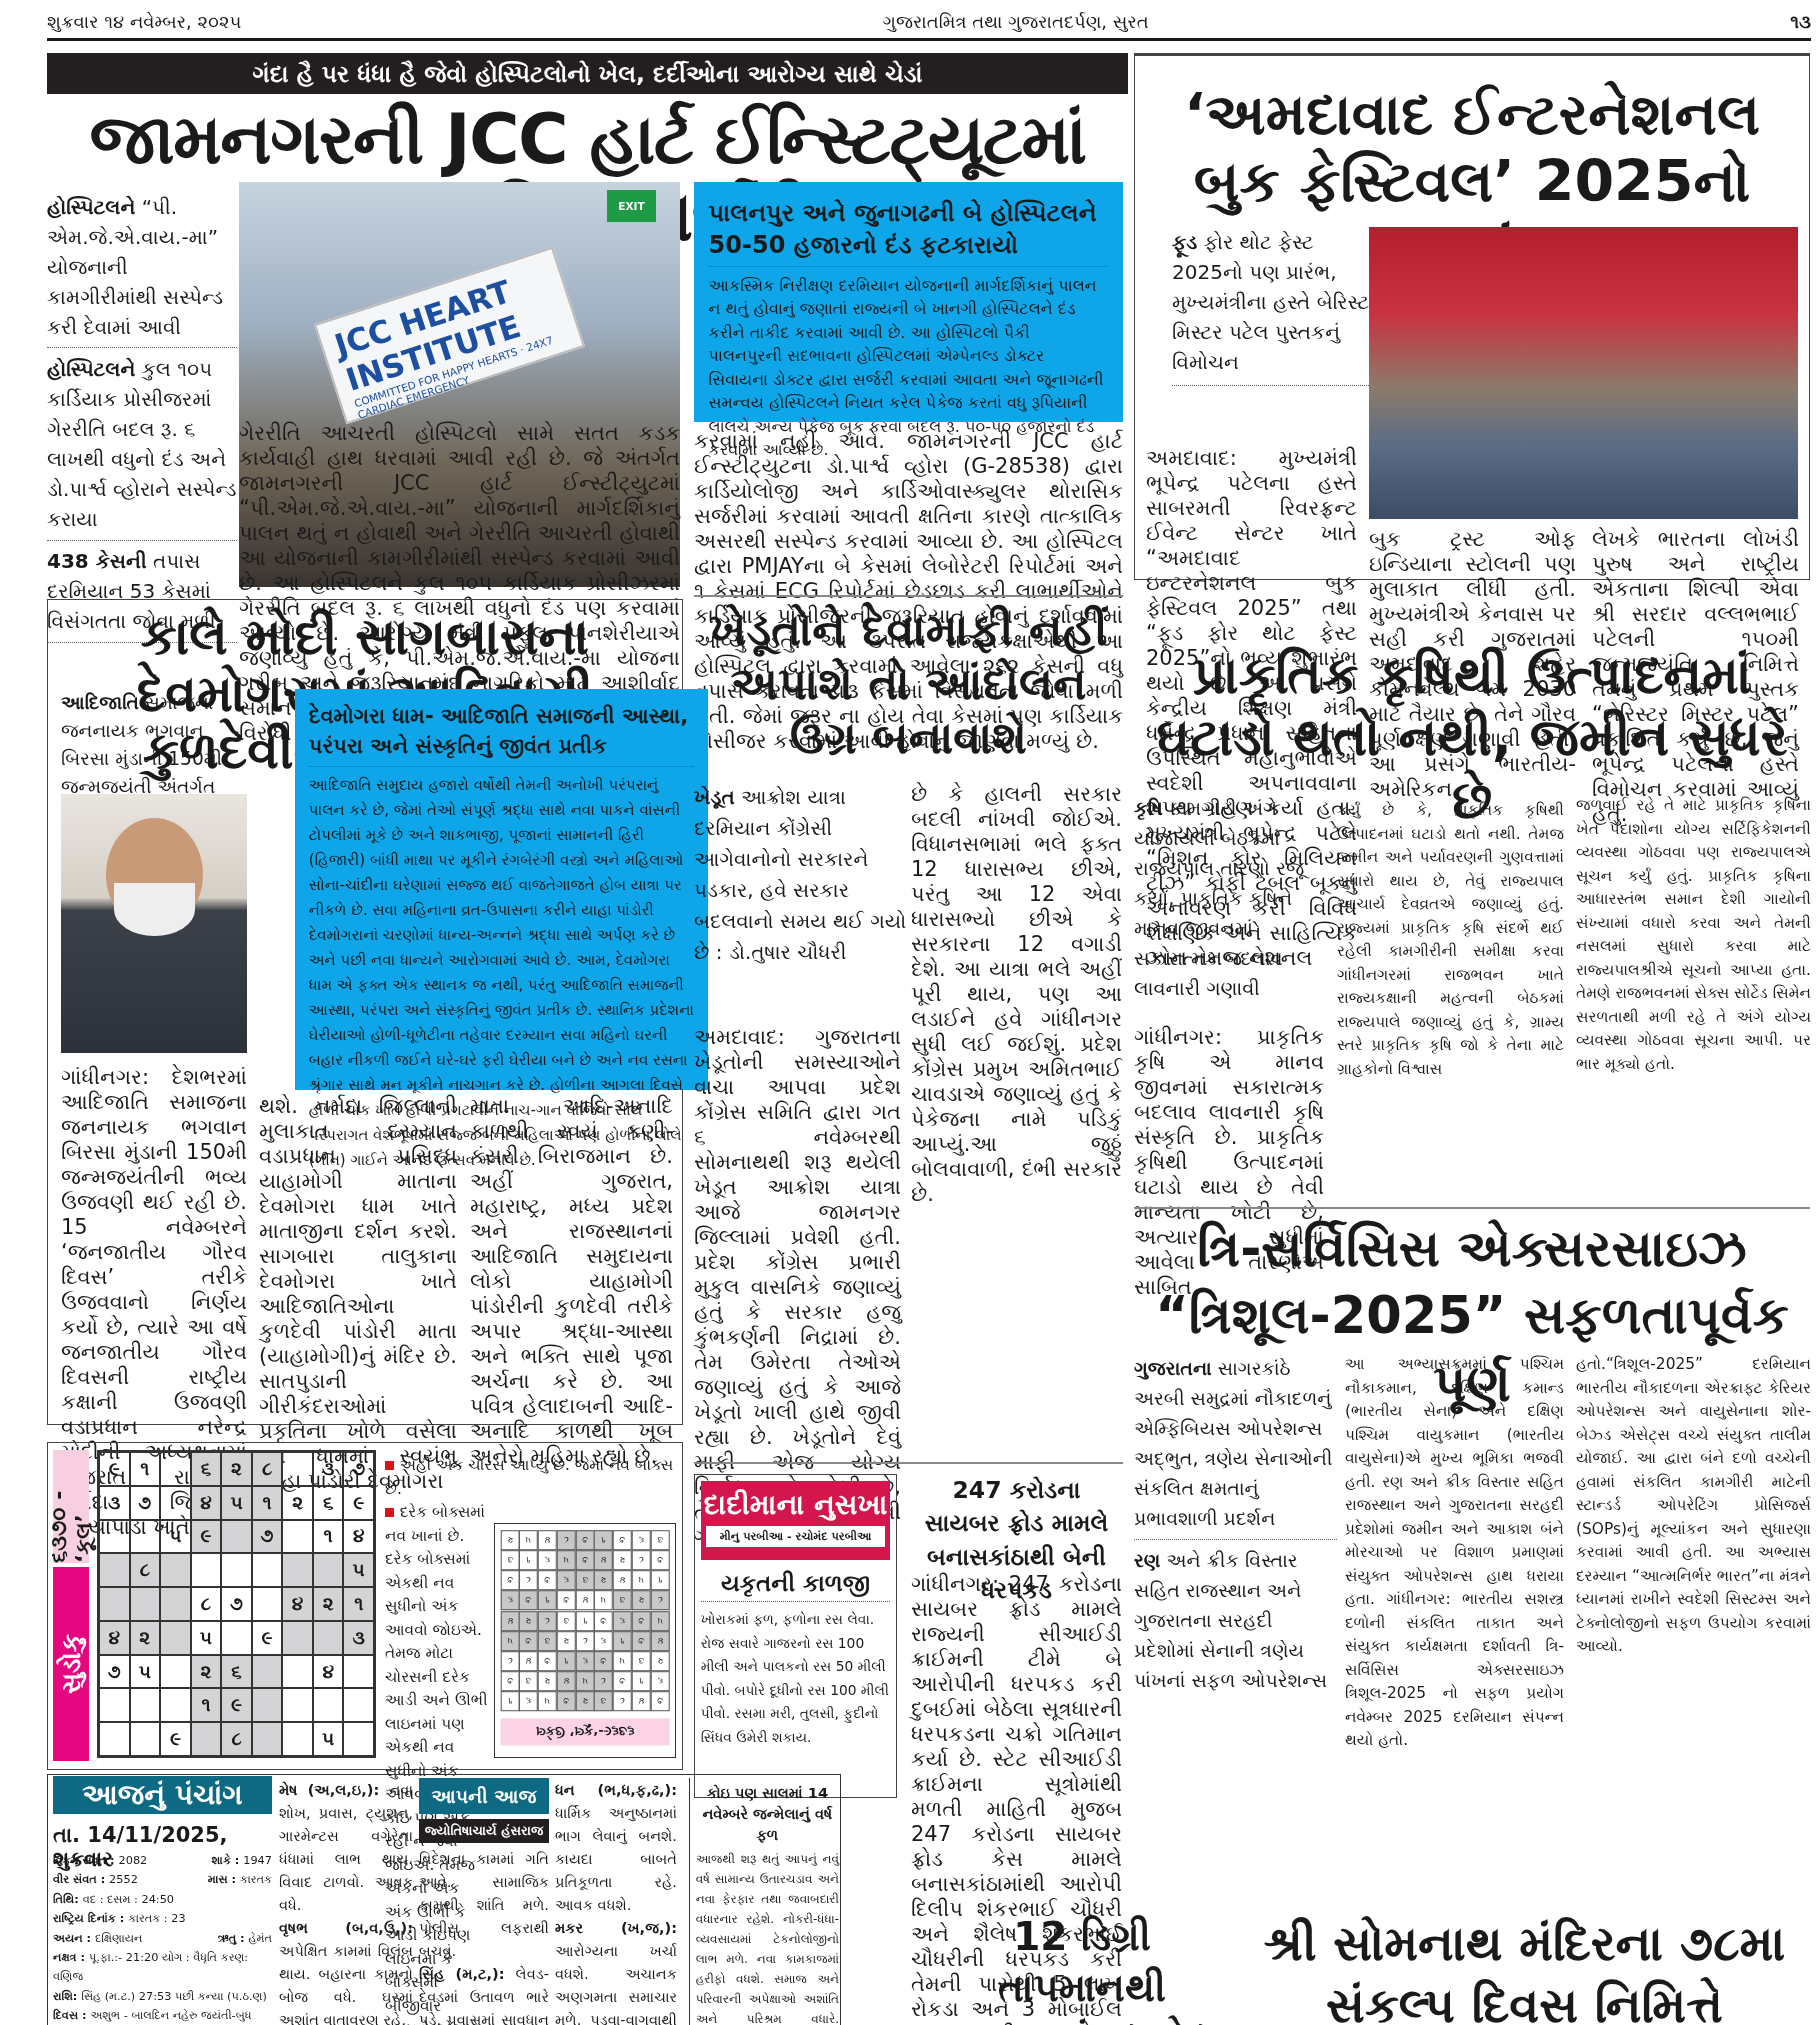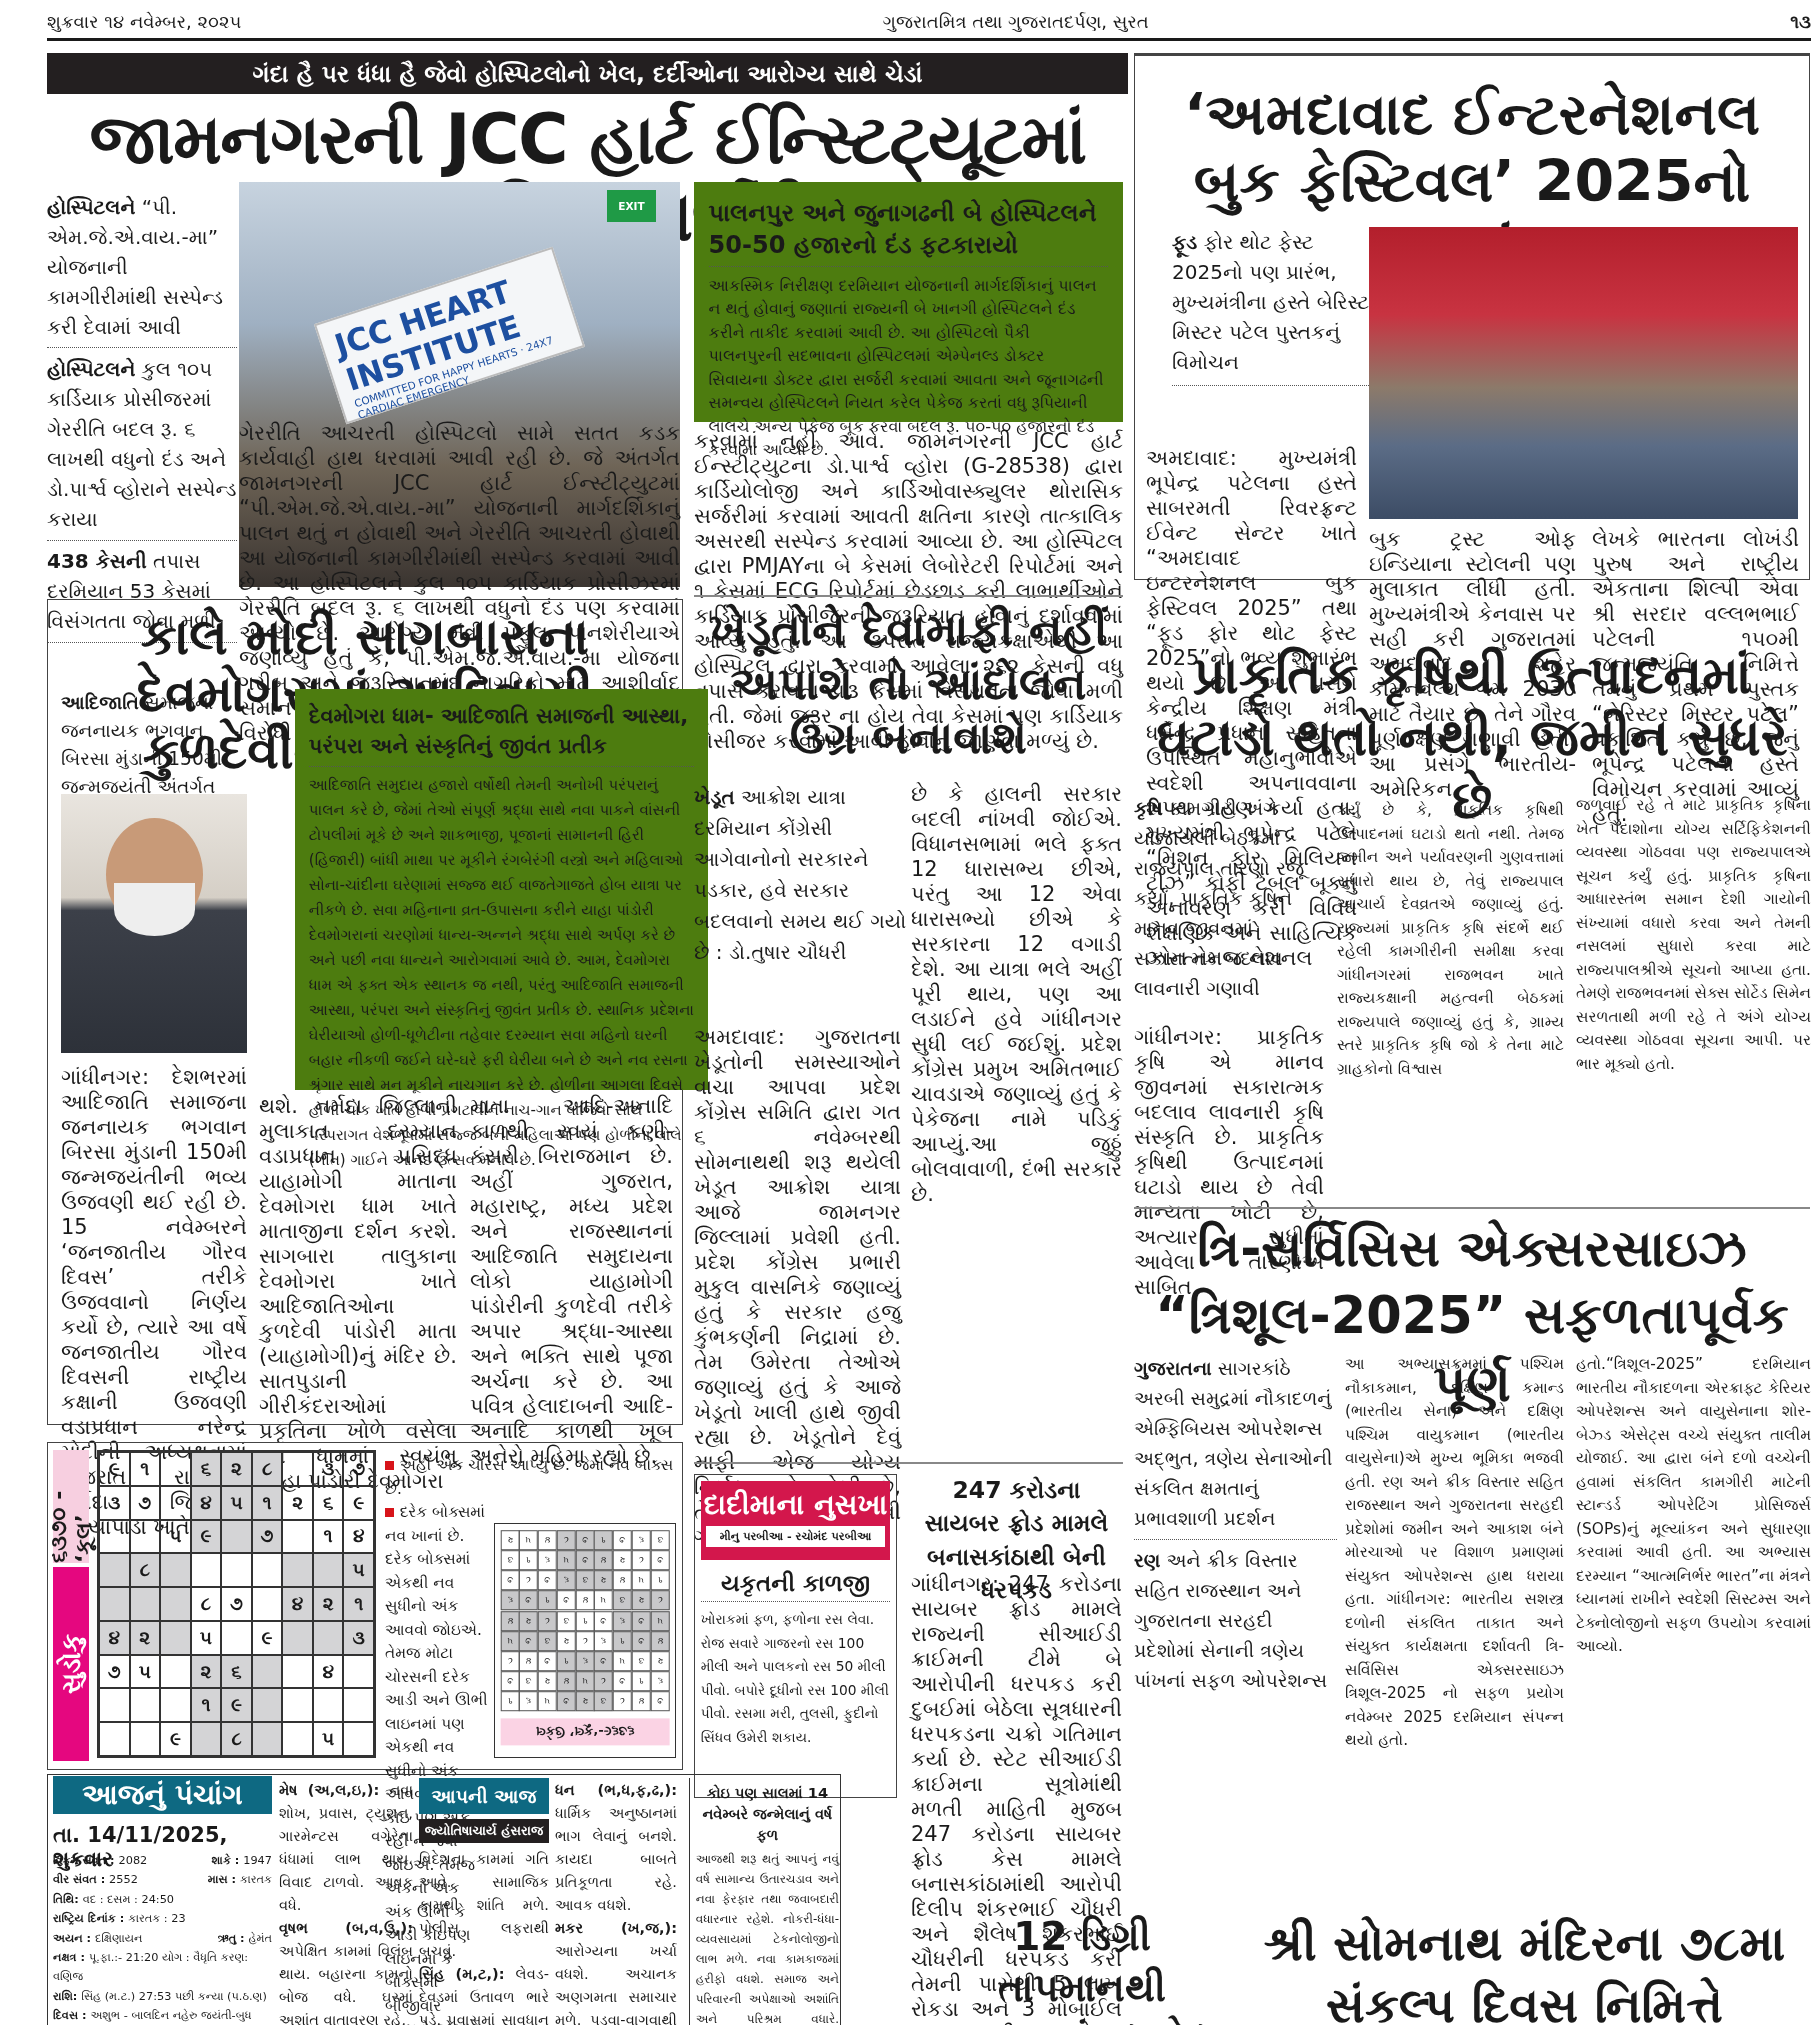--- a/index.html
+++ b/index.html
@@ -9,21 +9,21 @@
 
   
   .masthead { left: 47px; top: 8px; width: 1764px; height: 28px; display: flex; justify-content: space-between; align-items: center; font-size: 18px; }
   .masthead-rule { left: 47px; top: 38px; width: 1764px; height: 3.2px; background: #1a1a1a; }
 
   
   .body-text { font-size: 21px; line-height: 25px; text-align: justify; }
   .dotted { border-bottom: 1.6px dotted #555; }
   .kicker { font-weight: bold; }
   .headline { font-weight: bold; line-height: 1.12; }
-  .gray-box { background: #4d7c0f; }
+  .gray-box { background: #0ea5e9; }
 
   
   .strap { left: 47px; top: 53px; width: 1081px; height: 41px; background: #231f20; color: #fff; display: flex; align-items: center; justify-content: center; font-size: 23.5px; font-weight: bold; }
   .main-headline { left: 47px; top: 101px; width: 1081px; font-size: 69px; text-align: center; letter-spacing: -1.6px; }
   .side-kickers { left: 47px; top: 186px; width: 190px; }
   .side-kickers .k { font-size: 20px; line-height: 30px; padding: 5.7px 0; }
   .jcc-photo { left: 239px; top: 182px; width: 441px; height: 405px; background: linear-gradient(180deg,#c7d3df 0%,#9fb0c2 35%,#6f6557 70%,#3a3430 100%); }
   .jcc-sign { position: absolute; left: 85px; top: 101px; width: 251px; height: 105px; background: #f4f6f8; transform: rotate(-18deg); border: 2.4px solid #bbb; }
   .jcc-sign span { display: block; color: #1d4fa0; font-weight: bold; font-size: 31px; padding: 8px 12px 0; }
   .jcc-sign small { display: block; color: #1d4fa0; font-size: 10.5px; padding: 0 12px; }

